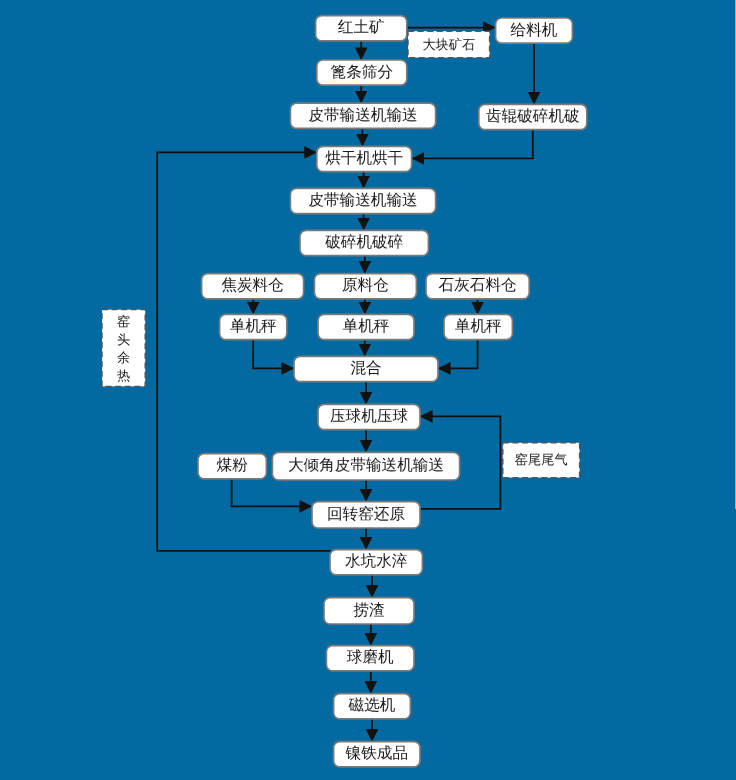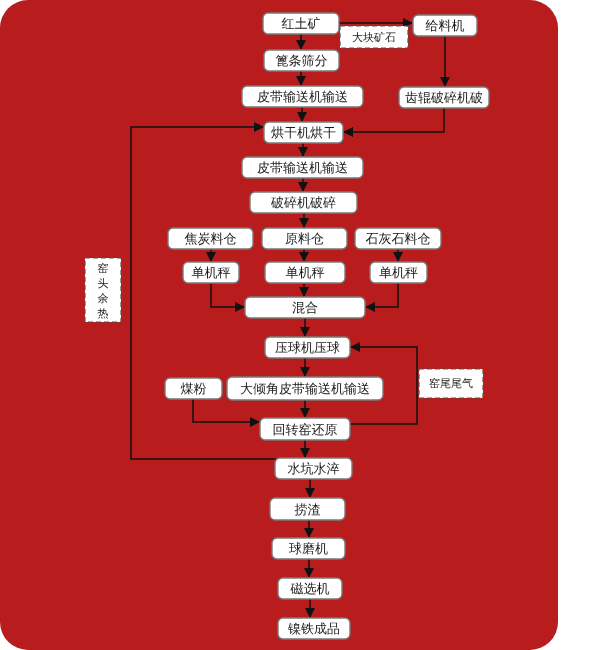--- a/index.html
+++ b/index.html
@@ -2,26 +2,25 @@
 <html><head>
 <meta charset="utf-8">
 <style>
   html, body {
     margin: 0;
     padding: 0;
     background: #ffffff;
   }
   #page {
     position: relative;
-    width: 558px;
+    width: 613px;
     height: 650px;
-    background: #b91c1c;
+    background: #0369a1;
     overflow: hidden;
     font-family: "DejaVu Sans", sans-serif;
-    border-radius: 28px;
   }
   svg {
     position: absolute;
     left: 0;
     top: 0;
   }
   svg text {
     font-family: "DejaVu Sans", sans-serif;
     fill: #1a1a1a;
   }

